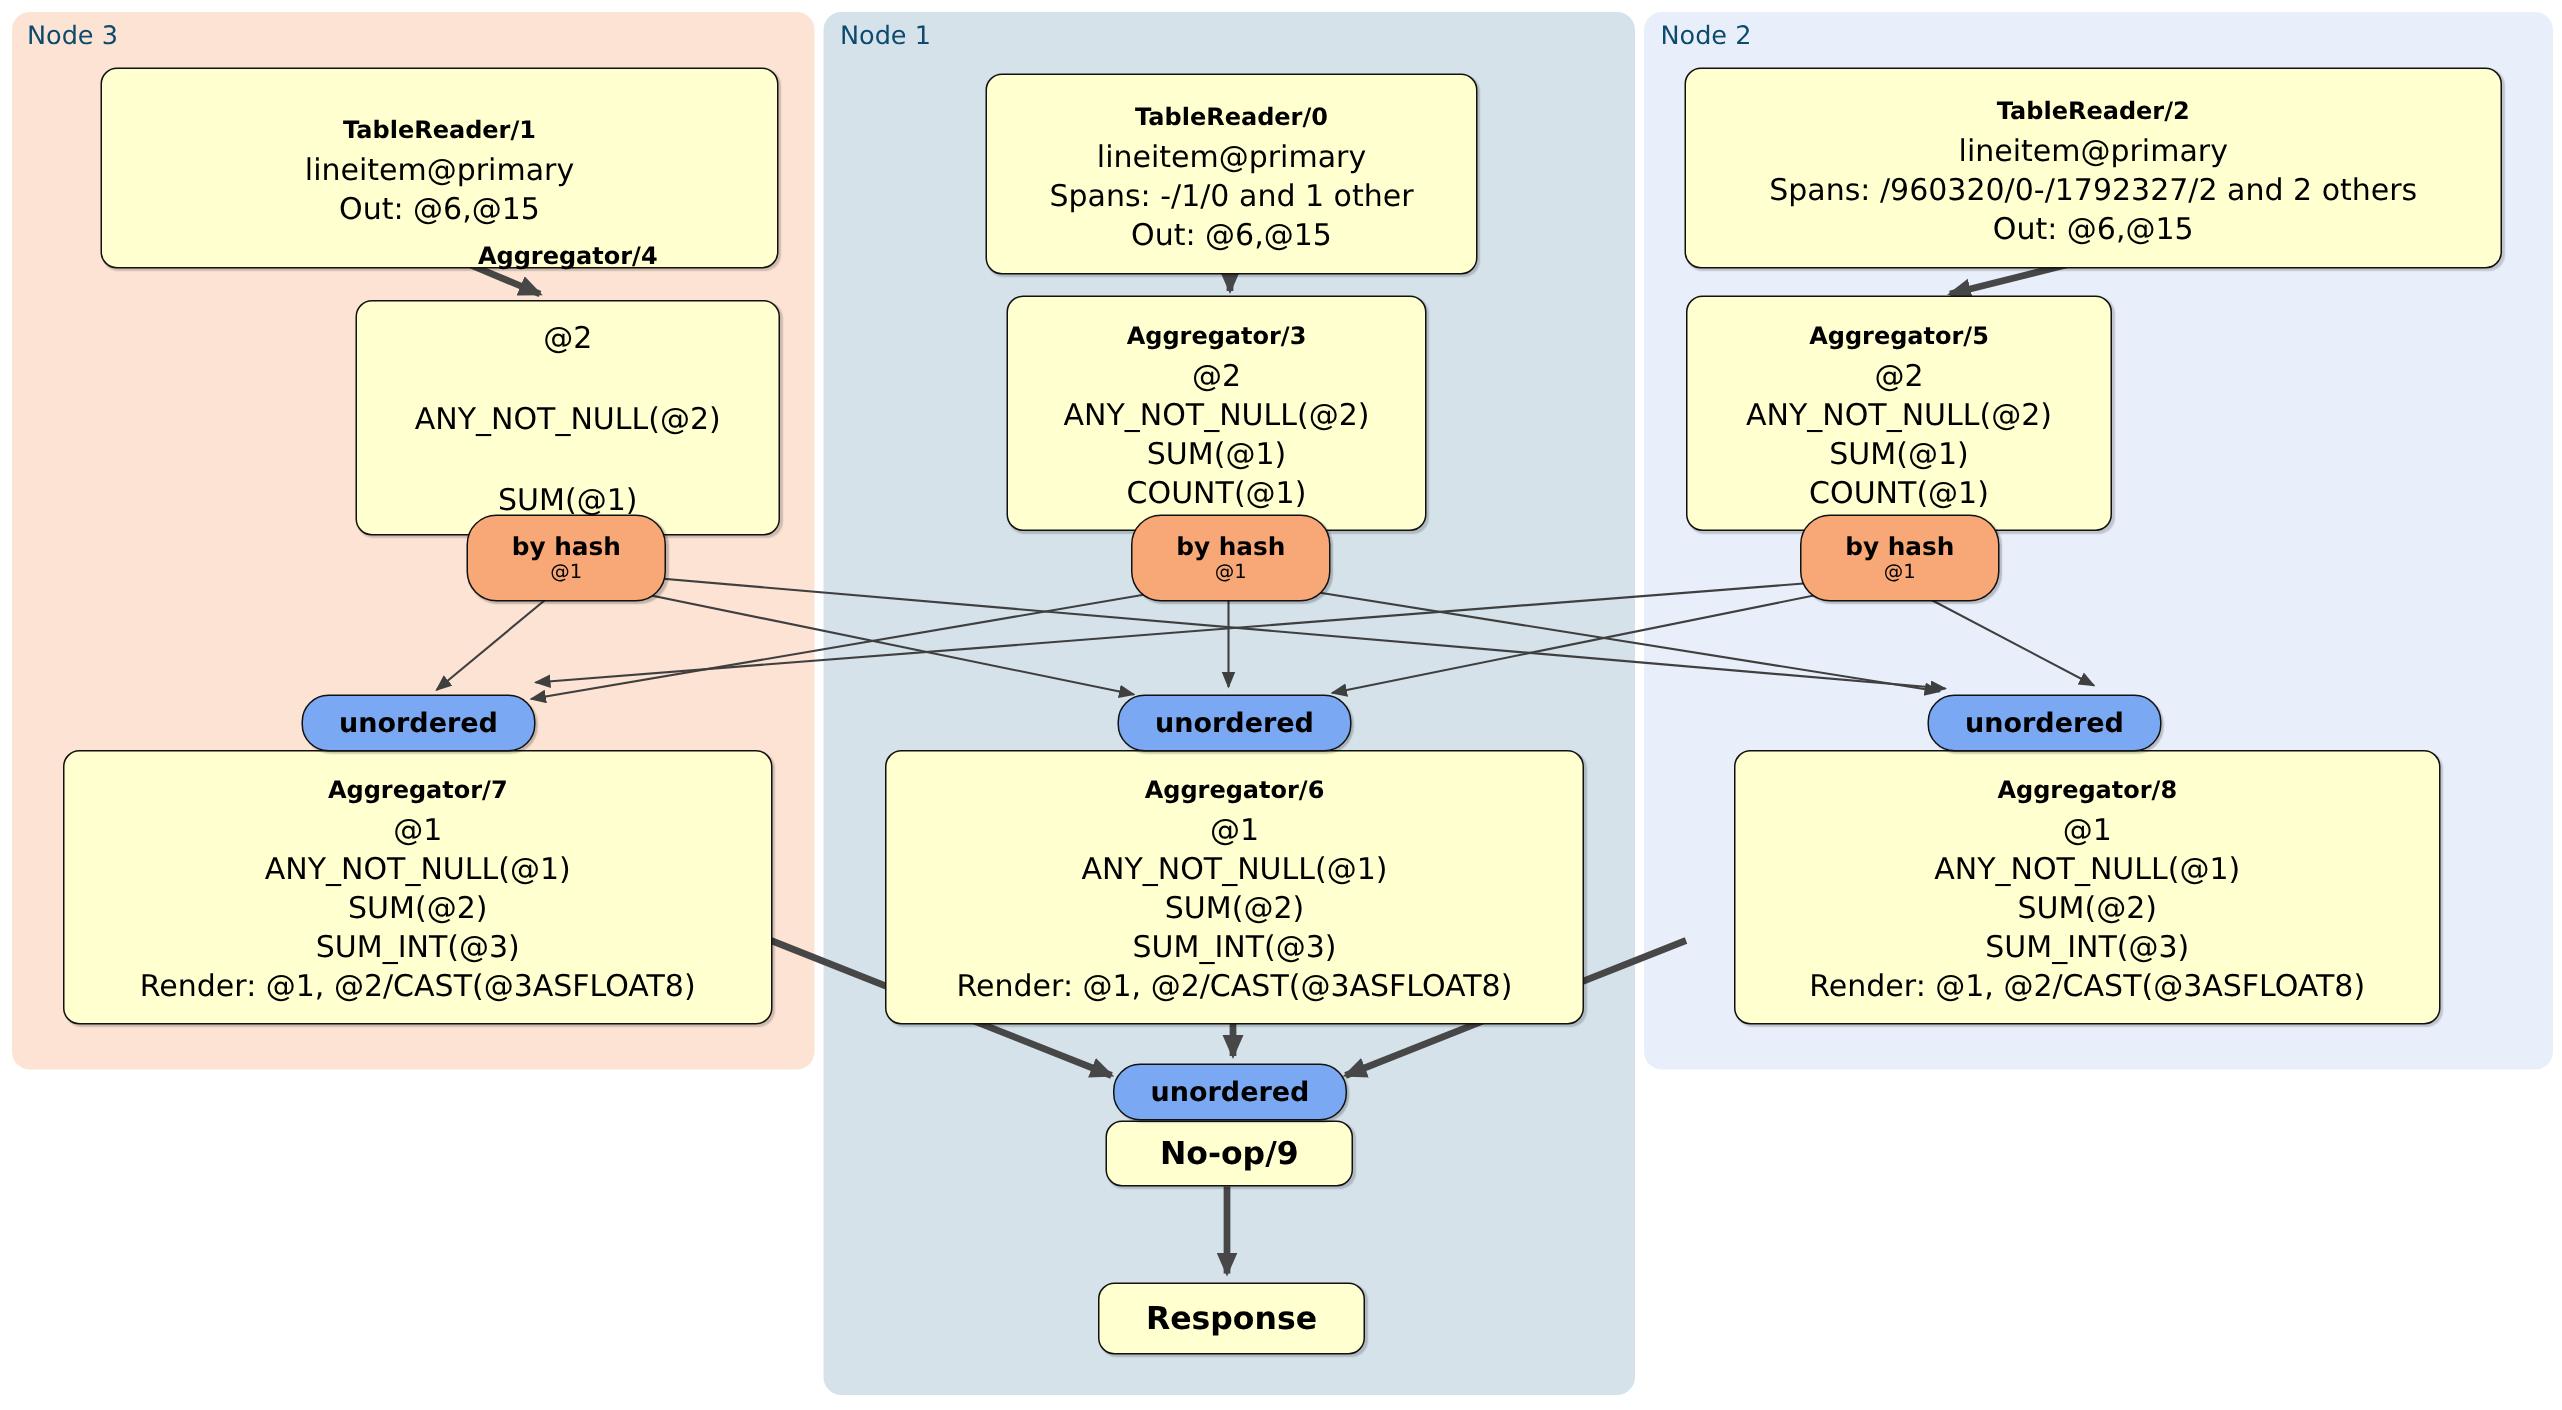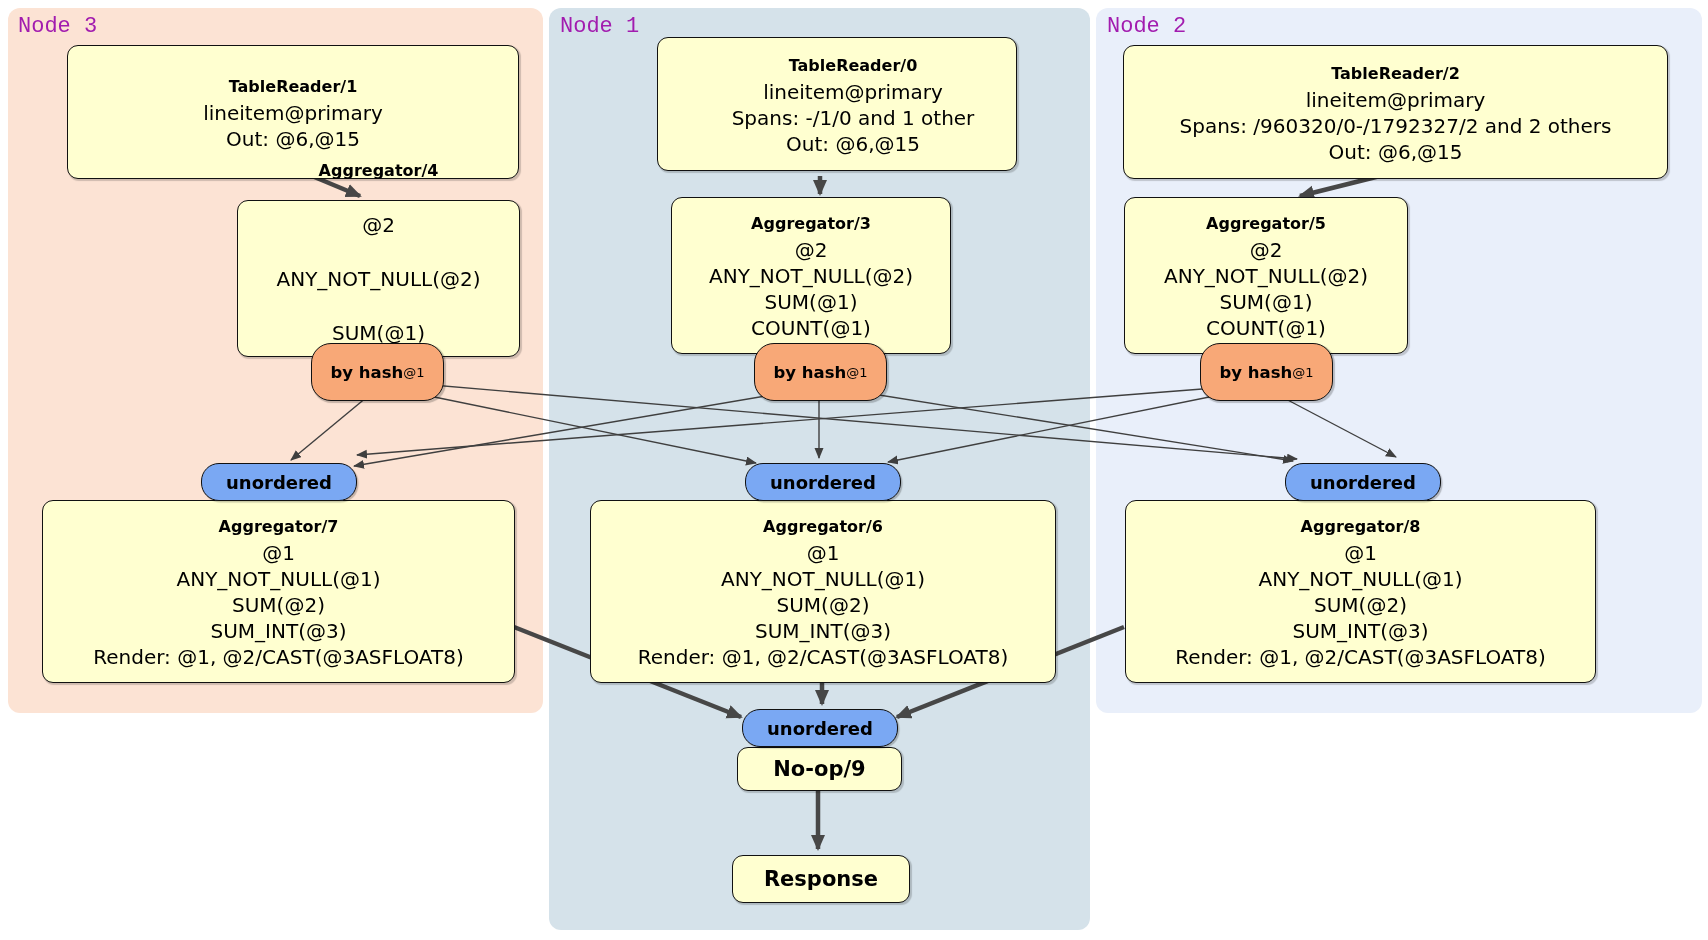--- a/index.html
+++ b/index.html
@@ -1,32 +1,32 @@
 <!DOCTYPE html>
 <html><head>
 <meta charset="utf-8">
 <style>
   html,body{margin:0;padding:0;background:#ffffff;}
   #stage{
     position:relative;width:1708px;height:940px;overflow:hidden;
     font-family:"DejaVu Sans","Liberation Sans",sans-serif;color:#000;
   }
   .panel{position:absolute;border-radius:12px;}
-  .panel-label{position:absolute;font-size:22px;color:#a21caf;font-family:Liberation Mono, monospace;}
+  .panel-label{position:absolute;font-size:17px;color:#0c4a6e;}
   .pbox{
     position:absolute;background:var(--box-bg);border:1.6px solid #111;
     border-radius:11px;box-shadow:1.5px 1.5px 1px rgba(0,0,0,0.18);
     display:flex;flex-direction:column;justify-content:center;align-items:center;
     text-align:center;z-index:3;
   }
   .pbox-title{font-weight:bold;font-size:16px;line-height:27px;}
   .pbox-line{font-size:20px;line-height:26px;white-space:nowrap;}
   .oval{
     position:absolute;border:1.6px solid #111;z-index:4;
-    display:flex;flex-direction:row;justify-content:center;align-items:center;
+    display:flex;flex-direction:column;justify-content:center;align-items:center;
     box-shadow:1.5px 1.5px 1px rgba(0,0,0,0.22);text-align:center;
   }
   .byhash{background:var(--hash-bg);border-radius:20px;}
   .byhash .lbl{font-weight:bold;font-size:16.5px;line-height:19px;}
   .byhash .sub{font-size:13px;line-height:15px;}
   .unordered{background:var(--uno-bg);border-radius:18px;}
   .unordered .lbl{font-weight:bold;font-size:18px;}
   .bigname{font-weight:bold;font-size:21px;}
   #edges{position:absolute;left:0;top:0;z-index:2;}
   .thin{stroke:#3f3f3f;stroke-width:1.4;fill:none;}
@@ -72,21 +72,21 @@
     <line class="thick" x1="822" y1="682" x2="822" y2="704" marker-end="url(#ah-b)"></line>
     <line class="thick" x1="1124" y1="627" x2="897" y2="717" marker-end="url(#ah-b)"></line>
     <line class="thick" x1="818" y1="791" x2="818" y2="849" marker-end="url(#ah-b)"></line>
   </svg>
 
   <div class="pbox" style="--box-bg:#ffffd0;left:67px;top:45px;width:450px;height:132px;">
     <div class="pbox-title">TableReader/1</div>
     <div class="pbox-line">lineitem@primary</div>
     <div class="pbox-line">Out: @6,@15</div>
   </div>
-  <div class="pbox" style="--box-bg:#ffffd0;left:657px;top:37px;width:326px;height:132px;padding-left:32px;">
+  <div class="pbox" style="--box-bg:#ffffd0;left:657px;top:49px;width:326px;height:132px;">
     <div class="pbox-title">TableReader/0</div>
     <div class="pbox-line">lineitem@primary</div>
     <div class="pbox-line">Spans: -/1/0 and 1 other</div>
     <div class="pbox-line">Out: @6,@15</div>
   </div>
   <div class="pbox" style="--box-bg:#ffffd0;left:1123px;top:45px;width:543px;height:132px;">
     <div class="pbox-title">TableReader/2</div>
     <div class="pbox-line">lineitem@primary</div>
     <div class="pbox-line">Spans: /960320/0-/1792327/2 and 2 others</div>
     <div class="pbox-line">Out: @6,@15</div>
@@ -146,21 +146,21 @@
     <div class="pbox-line">Render: @1, @2/CAST(@3ASFLOAT8)</div>
   </div>
   <div class="pbox" style="--box-bg:#ffffd0;left:590px;top:500px;width:464px;height:181px;">
     <div class="pbox-title">Aggregator/6</div>
     <div class="pbox-line">@1</div>
     <div class="pbox-line">ANY_NOT_NULL(@1)</div>
     <div class="pbox-line">SUM(@2)</div>
     <div class="pbox-line">SUM_INT(@3)</div>
     <div class="pbox-line">Render: @1, @2/CAST(@3ASFLOAT8)</div>
   </div>
-  <div class="pbox" style="--box-bg:#ffffd0;left:1125px;top:500px;width:469px;height:181px;">
+  <div class="pbox" style="--box-bg:#ffffd0;left:1156px;top:500px;width:469px;height:181px;">
     <div class="pbox-title">Aggregator/8</div>
     <div class="pbox-line">@1</div>
     <div class="pbox-line">ANY_NOT_NULL(@1)</div>
     <div class="pbox-line">SUM(@2)</div>
     <div class="pbox-line">SUM_INT(@3)</div>
     <div class="pbox-line">Render: @1, @2/CAST(@3ASFLOAT8)</div>
   </div>
 
   <div class="oval unordered" style="--uno-bg:#7aa8f3;left:742px;top:709px;width:154px;height:36px;">
     <div class="lbl">unordered</div>

